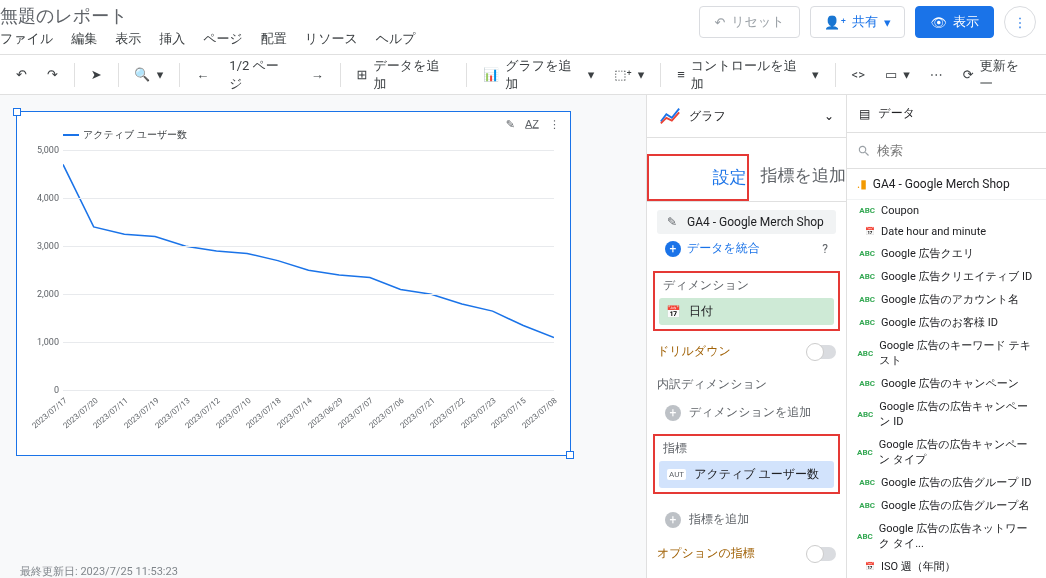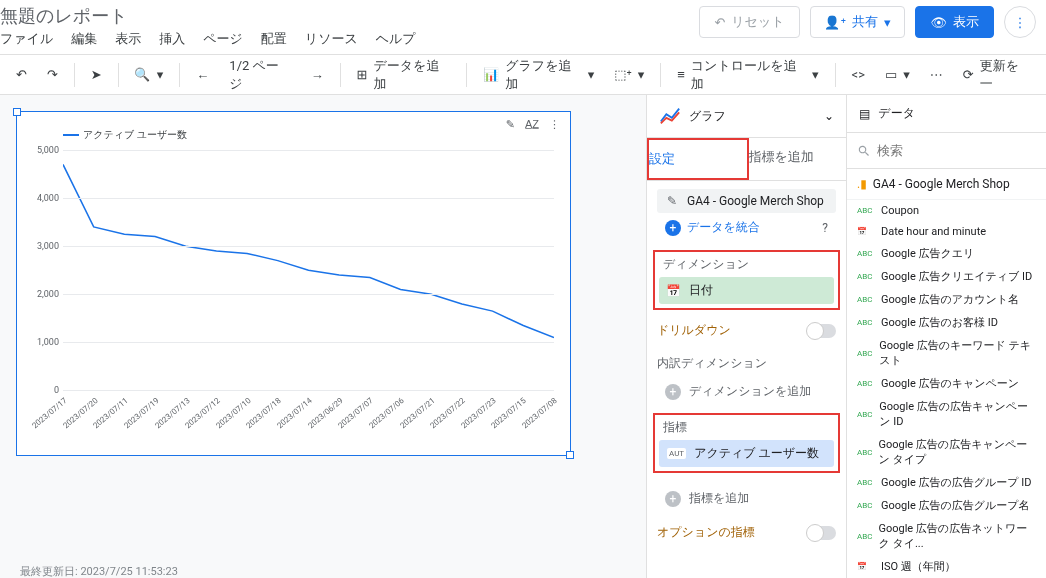--- a/index.html
+++ b/index.html
@@ -40,21 +40,21 @@
   .x-axis { position: absolute; bottom: -38px; left: 0; right: 0; height: 36px; }
   .x-tick { position: absolute; font-size: 8px; color: #5f6368; transform: rotate(-40deg) translateX(-100%); transform-origin: left top; white-space: nowrap; }
   .chart-svg { position: absolute; inset: 0; }
   
   .panel { width: 200px; border-left: 1px solid #e0e0e0; background: #fff; display: flex; flex-direction: column; overflow-y: auto; }
   .panel-header { display: flex; align-items: center; gap: 8px; padding: 10px 12px; border-bottom: 1px solid #e0e0e0; font-size: 12px; }
   .panel-header svg { width: 22px; height: 22px; }
   .panel-header .chevron { margin-left: auto; }
   
   .tabs { display: flex; border-bottom: 1px solid #e0e0e0; }
-  .tab { flex: 1; text-align: left; padding: 10px 0; font-size: 13px; cursor: pointer; color: #5f6368; }
+  .tab { flex: 1; text-align: right; padding: 10px 0; font-size: 17px; cursor: pointer; color: #5f6368; margin-top: 16px; }
   .tab.active { color: #1a73e8; }
   .tab-highlight { border: 2.5px solid #e53935; }
   
   .section { padding: 8px 10px 4px 10px; }
   .section-label { font-size: 12px; color: #5f6368; margin-bottom: 6px; }
   .chip { display: flex; align-items: center; gap: 8px; padding: 5px 8px; border-radius: 3px; font-size: 12px; background: #f1f3f4; }
   .chip-green { background: #ceead6; }
   .chip-blue { background: #d2e3fc; }
   .chip-add { color: #5f6368; background: transparent; }
   .chip-icon { width: 14px; height: 14px; display: inline-flex; align-items: center; justify-content: center; }
@@ -69,21 +69,21 @@
   .toggle::after { content: ''; position: absolute; width: 16px; height: 16px; background: #fff; border: 1px solid #ccc; border-radius: 50%; top: -2px; left: -2px; }
   
   .data-panel { width: 200px; border-left: 1px solid #e0e0e0; background: #fff; display: flex; flex-direction: column; }
   .search-row { padding: 6px 8px; border-bottom: 1px solid #e0e0e0; }
   .search-input { width: 100%; border: none; outline: none; font-size: 13px; padding: 4px 4px 4px 22px; background: transparent; }
   .search-wrap { position: relative; }
   .search-wrap svg { position: absolute; left: 2px; top: 50%; transform: translateY(-50%); width: 14px; height: 14px; fill: #9aa0a6; }
   .ds-row { display: flex; align-items: center; gap: 6px; padding: 8px 10px; font-size: 12px; border-bottom: 1px solid #f1f3f4; }
   .field-list { overflow-y: auto; flex: 1; }
   .field-row { display: flex; align-items: center; gap: 6px; padding: 4px 10px; font-size: 11px; cursor: pointer; }
-  .field-type { font-size: 8px; font-weight: normal; width: 18px; text-align: left; }
+  .field-type { font-size: 8px; font-weight: bold; width: 18px; text-align: right; }
   .type-abc { color: #34a853; }
   .type-cal { color: #1a73e8; }
   
   .add-circle { width: 16px; height: 16px; border-radius: 50%; background: #1a73e8; color: #fff; display: inline-flex; align-items: center; justify-content: center; font-size: 12px; line-height: 1; }
   .add-circle.gray { background: #bdc1c6; }
   
   .aut-badge { font-size: 8px; background: #fff; padding: 1px 2px; color: #5f6368; border-radius: 2px; }
 </style>
 </head>
 <body>

